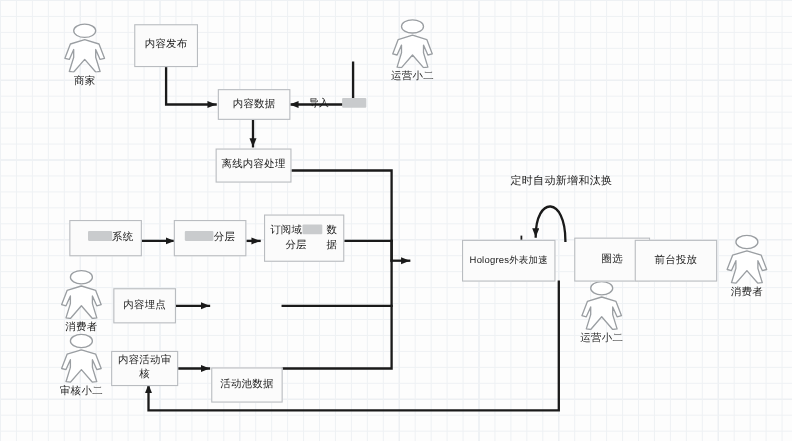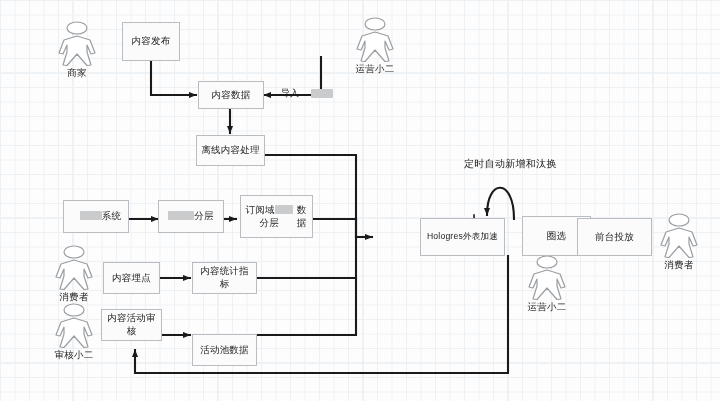--- a/index.html
+++ b/index.html
@@ -162,25 +162,22 @@
     <span>
       <b style="font-weight:normal;">订阅域</b><i class="redact r-sm"></i><b style="font-weight:normal;">分层</b>
     </span>
     <span>数据</span>
   </div>
 
   <div class="node" style="left:103px; top:262px; width:57px; height:32px;">
     <span>内容埋点</span>
   </div>
 
-  <div class="node" style="left:192px; top:262px; width:65px; height:32px;">
-    <span>内容统计指标</span>
-  </div>
-
-  <div class="node" style="left:101px; top:309px; width:61px; height:32px;">
+
+  <div class="node" style="left:101px; top:319px; width:61px; height:32px;">
     <span>内容活动审核</span>
   </div>
 
   <div class="node" style="left:192px; top:334px; width:65px; height:32px;">
     <span>活动池数据</span>
   </div>
 
   <div class="node" style="left:372px; top:218px; width:85px; height:38px; font-size:8.6px;margin-left:48px;">
     <span>Hologres外表加速</span>
   </div>

